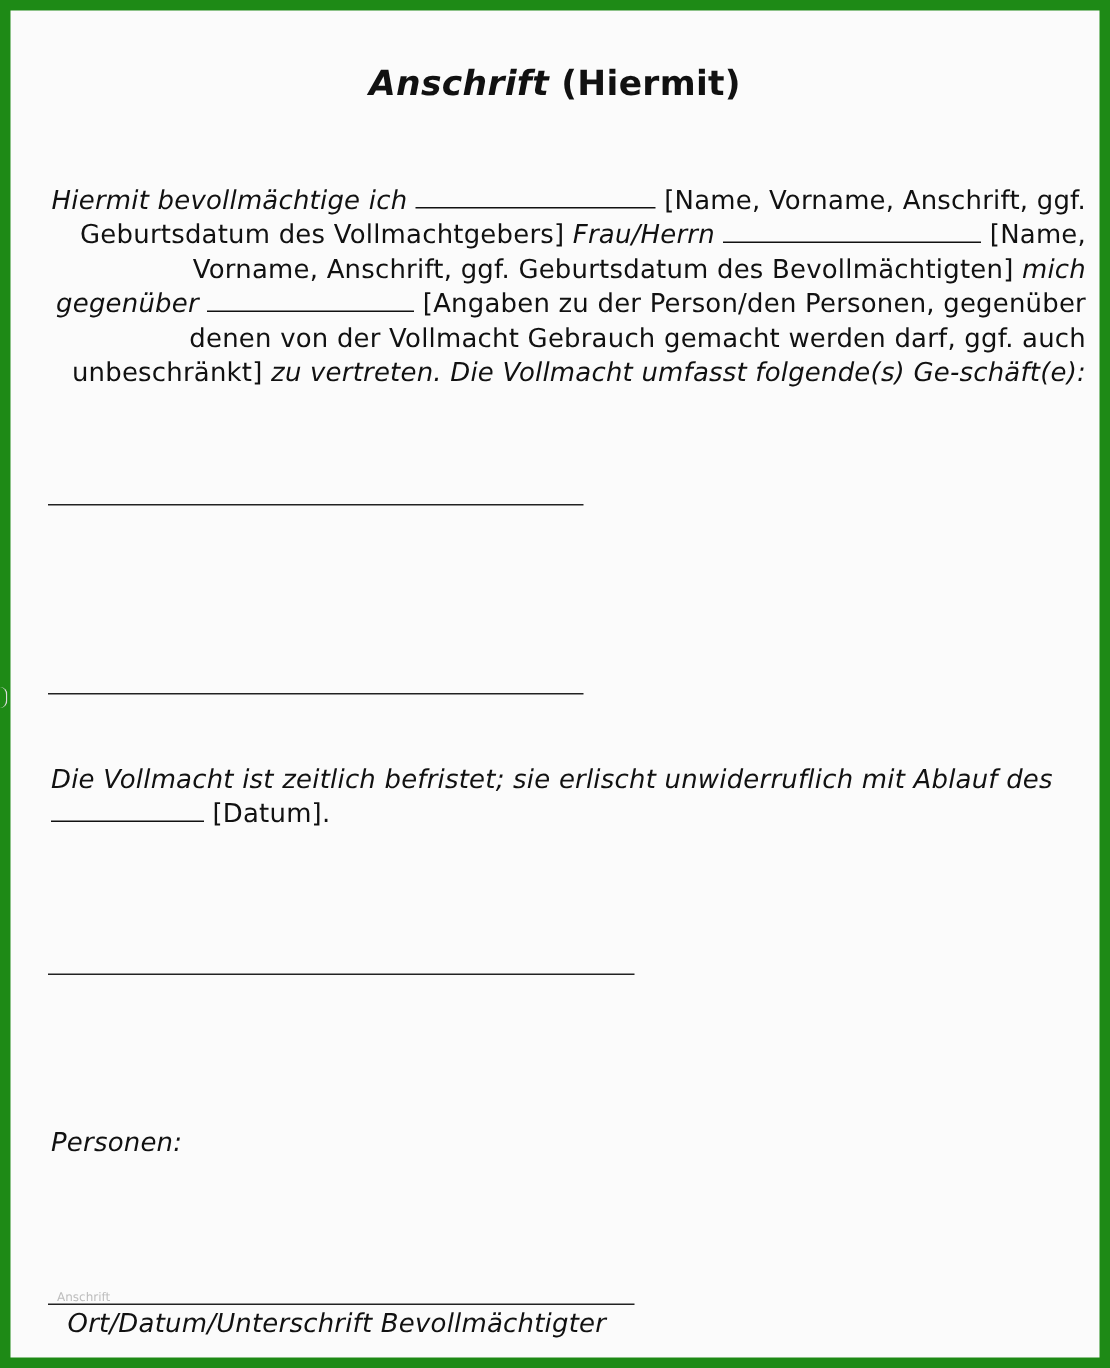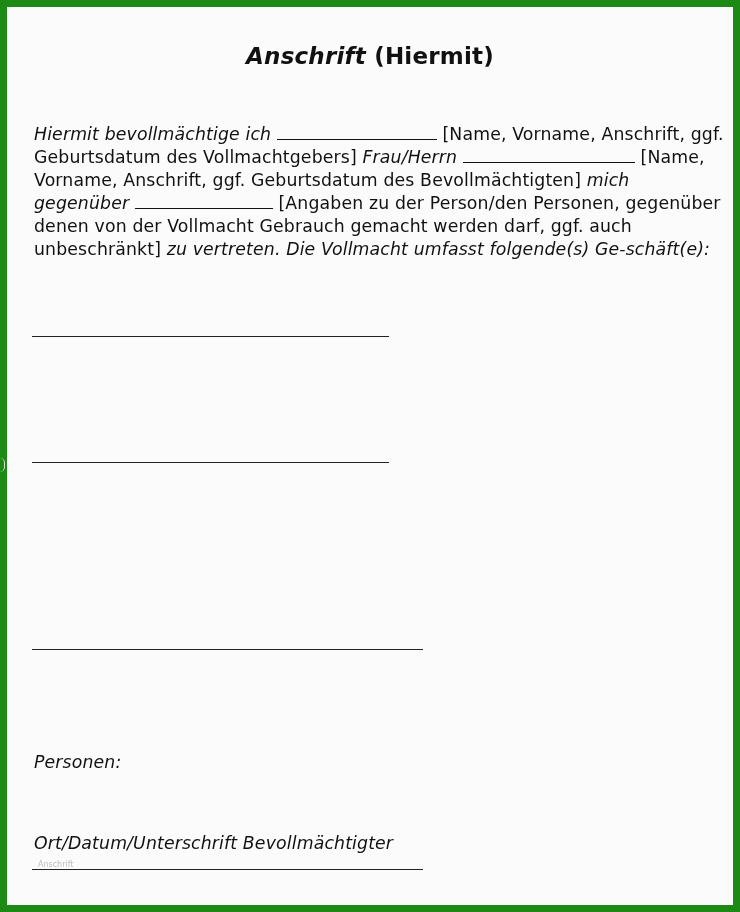--- a/index.html
+++ b/index.html
@@ -25,20 +25,21 @@
       letter-spacing: 0.2px;
     }
     .title .it { font-style: italic; }
     .body-para {
       position: absolute;
       left: 27px; width: 690px;
       top: 116px;
       font-size: 17.3px;
       line-height: 23.1px;
       letter-spacing: 0.15px;
+      text-align: right;
     }
     .it { font-style: italic; }
     .blank {
       display: inline-block;
       border-bottom: 1px solid #111;
       height: 15px;
       vertical-align: baseline;
     }
     .sig-line {
       position: absolute;
@@ -89,24 +90,28 @@
     <span class="blank" style="width:160px"></span><span> [Name, Vorname, Anschrift, ggf. Geburtsdatum des Vollmachtgebers] </span><span class="it">Frau/Herrn</span>
     <span class="blank" style="width:172px"></span><span> [Name, Vorname, Anschrift, ggf. Geburtsdatum des Bevollmächtigten] </span><span class="it">mich gegenüber</span>
     <span class="blank" style="width:138px"></span><span> [Angaben zu der Person/den Personen, gegenüber denen von der Vollmacht Gebrauch gemacht werden darf, ggf. auch unbeschränkt] </span><span class="it">zu vertreten. Die Vollmacht umfasst folgende(s) Ge-schäft(e):</span>
   </div>
 
   <div class="sig-line" style="top:329px; width:357px;"></div>
 
 
   <div class="sig-line" style="top:455px; width:357px;"></div>
 
+  <div class="para2">
+    <span class="it">Die Vollmacht ist zeitlich befristet; sie erlischt unwiderruflich mit Ablauf des</span>
+    <span class="blank" style="width:102px"></span><span> [Datum].</span>
+  </div>
 
   <div class="sig-line" style="top:642px; width:391px;"></div>
 
   <div class="label" style="top:745px;">Personen:</div>
 
   <div class="watermark">Anschrift</div>
   <div class="sig-line" style="top:862px; width:391px;"></div>
-  <div class="label" style="top:826px;">Ort/Datum/Unterschrift Bevollmächtigter</div>
+  <div class="label" style="top:866px;margin-left:11px;">Ort/Datum/Unterschrift Bevollmächtigter</div>
 
 </div>
 
 <div class="edge-mark"></div>
 
 </body></html>

